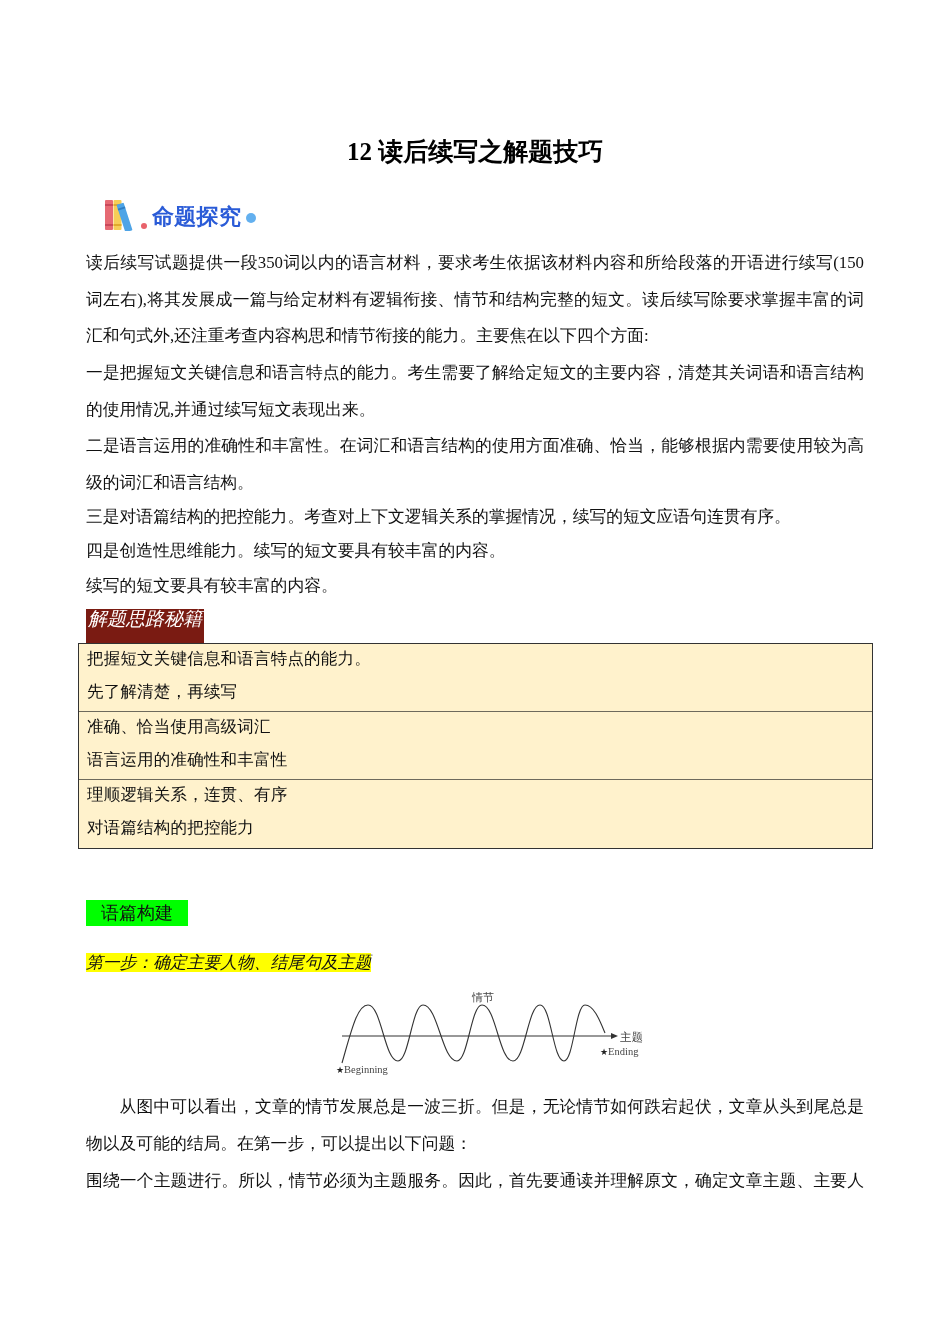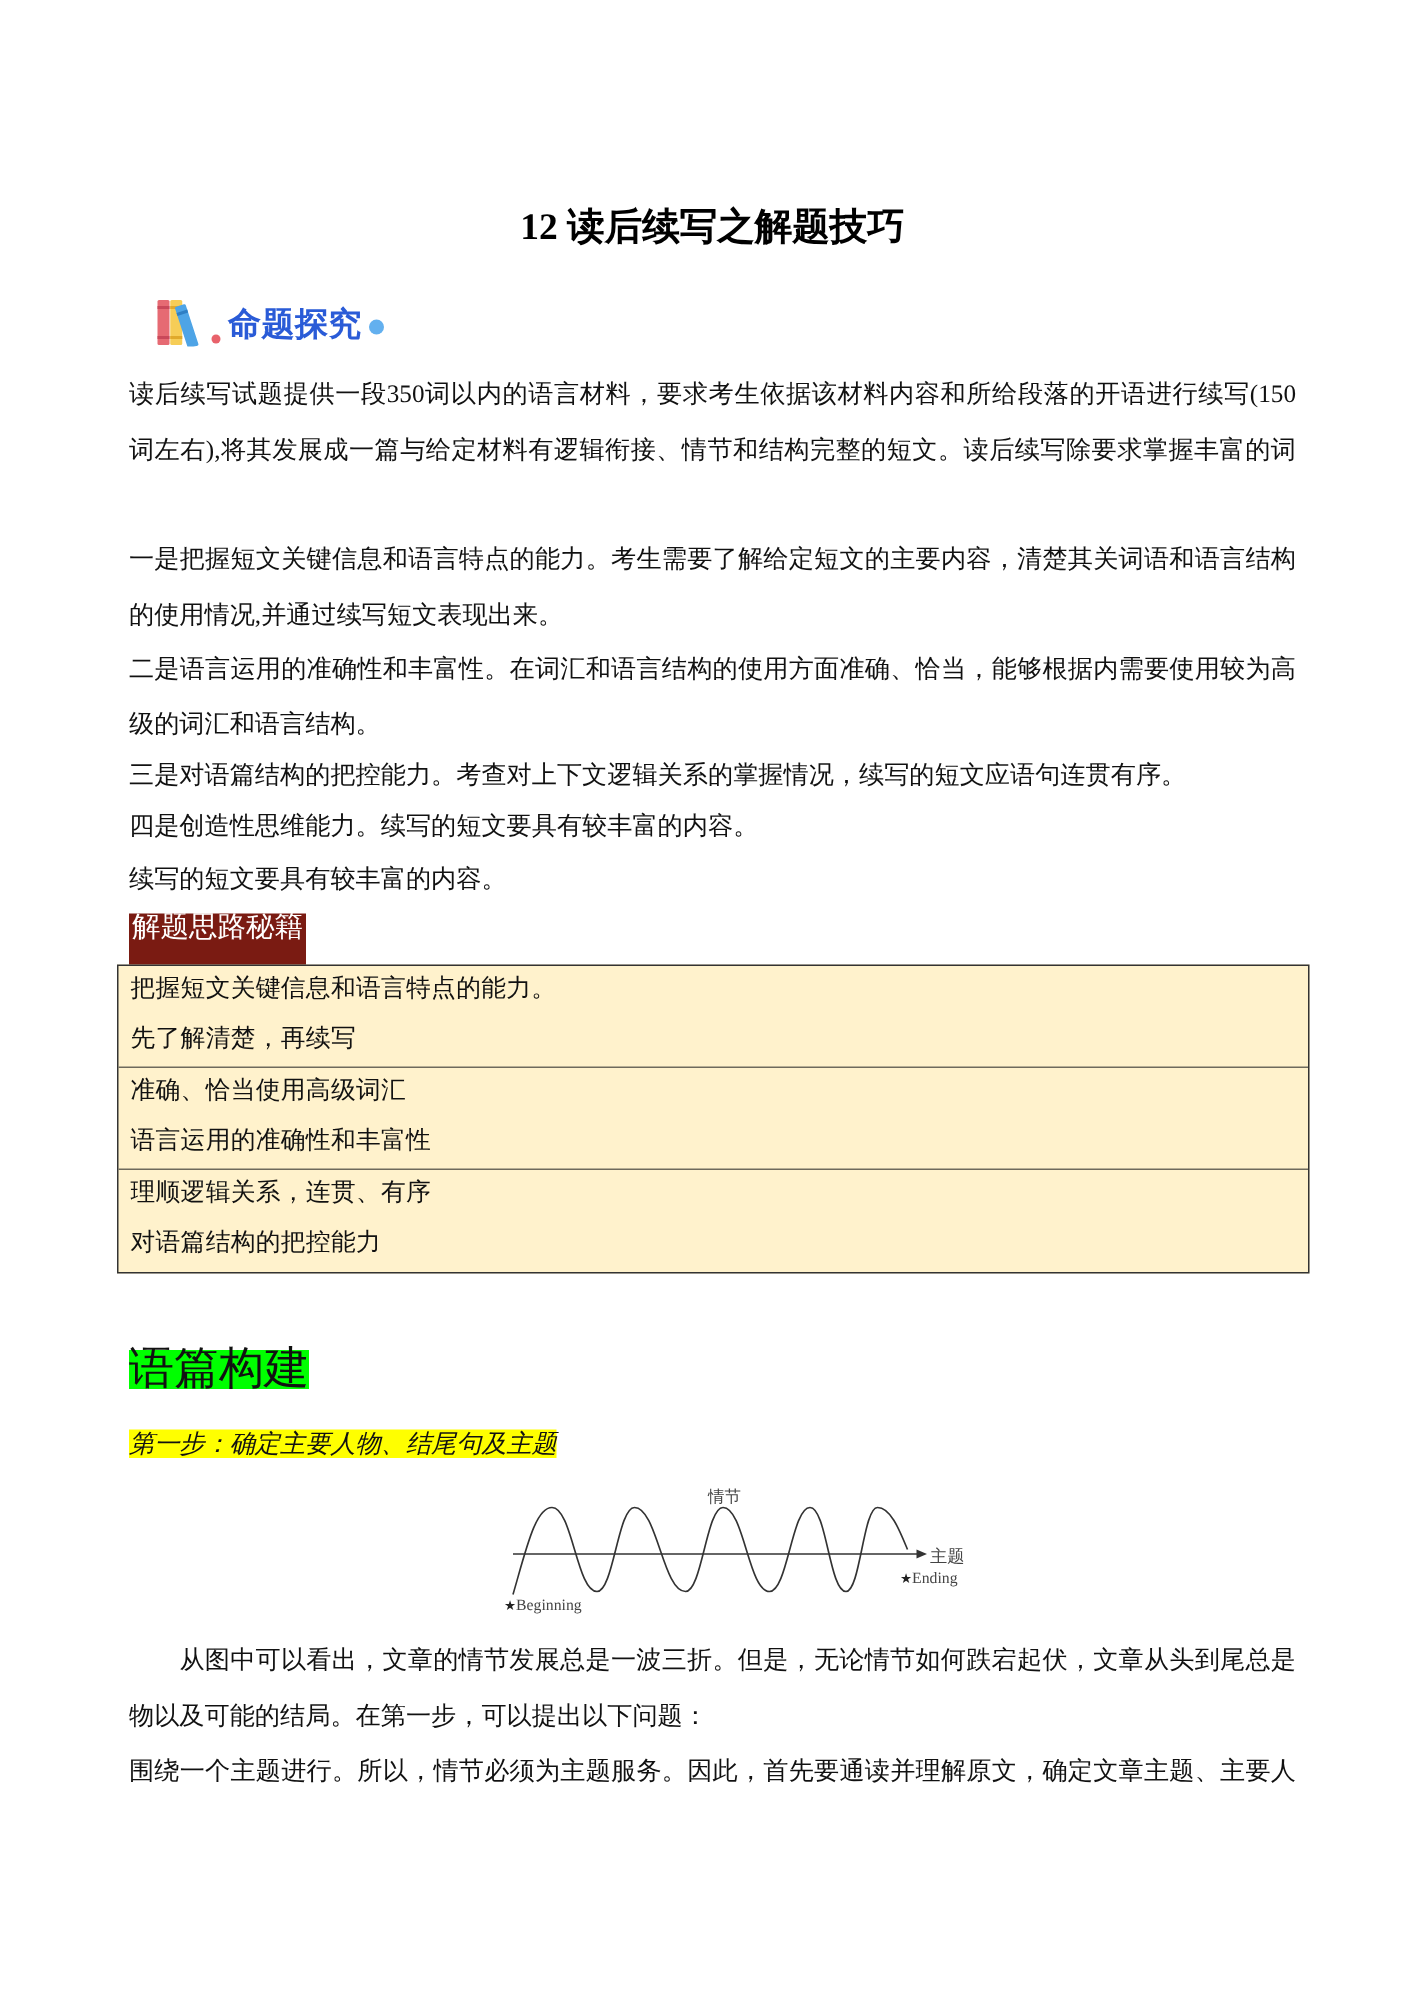--- a/index.html
+++ b/index.html
@@ -12,29 +12,29 @@
   .badge-dot-red { left: 141px; top: 223px; width: 6px; height: 6px; border-radius: 50%; background: #e8626b; }
   .badge-text { left: 152px; top: 203px; font-family: "DejaVu Sans", "Liberation Sans", sans-serif;
                 font-size: 22px; font-weight: bold; line-height: 27px; color: #2a5bd7; letter-spacing: 0.3px; }
   .badge-dot-blue { left: 246px; top: 213px; width: 10px; height: 10px; border-radius: 50%; background: #63b0ef; }
 
   .para { left: 86px; width: 778px; font-size: 16.8px; line-height: 36.7px; }
   .para .ln { text-align: justify; text-align-last: justify; white-space: normal; }
   .para .ln.last { text-align-last: left; }
 
   .tips-label { left: 86px; top: 609px; height: 37px; line-height: 20px; padding: 0 2px;
-                background: #7a1b12; color: #ffffff; font-size: 19px; }
+                background: #7a1b12; color: #ffffff; font-size: 19px; font-style: italic; }
 
   .tips-table { left: 78px; top: 643px; width: 793px; border: 1px solid #333333; background: #fff2cc; }
   .tips-row { border-bottom: 1px solid #6e6a5c; height: 68px; box-sizing: border-box; padding-left: 8px; }
   .tips-row.r3 { border-bottom: none; height: 68px; }
   .tips-row .cell-line { font-size: 16.5px; line-height: 33px; position: relative; top: -2px; letter-spacing: 0.2px; }
 
-  .sec-heading { left: 86px; top: 900px; height: 26px; line-height: 26px; font-size: 30px;
-                 background: #00ff00; color: #111; padding: 0 0; }
+  .sec-heading { left: 86px; top: 900px; height: 26px; line-height: 26px; font-size: 18px;
+                 background: #00ff00; color: #111; padding: 0 15px; }
   .step-label { left: 86px; top: 953px; height: 19px; line-height: 19px; font-size: 16.8px;
                 background: #ffff00; color: #111; font-style: italic; }
 
   .diagram { left: 330px; top: 985px; width: 330px; height: 95px; }
   .diagram text { font-family: "Liberation Serif", "DejaVu Serif", serif; fill: #444; }
 
   .para-final { left: 86px; width: 778px; top: 1088px; font-size: 16.8px; line-height: 37px; }
   .para-final .ln { text-align: justify; text-align-last: justify; }
   .para-final .ln.first { padding-left: 33.6px; }
   .para-final .ln.last { text-align-last: left; }
@@ -56,20 +56,21 @@
     <rect x="22" y="8" width="7.5" height="2" fill="#2f7fc4"></rect>
   </g>
 </svg>
 <div class="abs badge-dot-red"></div>
 <div class="abs badge-text">命题探究</div>
 <div class="abs badge-dot-blue"></div>
 
 <div class="abs para" style="top:245px">
   <div class="ln">读后续写试题提供一段350词以内的语言材料，要求考生依据该材料内容和所给段落的开语进行续写(150</div>
   <div class="ln">词左右),将其发展成一篇与给定材料有逻辑衔接、情节和结构完整的短文。读后续写除要求掌握丰富的词</div>
+  <div class="ln last">汇和句式外,还注重考查内容构思和情节衔接的能力。主要焦在以下四个方面:</div>
 </div>
 <div class="abs para" style="top:355px">
   <div class="ln">一是把握短文关键信息和语言特点的能力。考生需要了解给定短文的主要内容，清楚其关词语和语言结构</div>
   <div class="ln last">的使用情况,并通过续写短文表现出来。</div>
 </div>
 <div class="abs para" style="top:428px">
   <div class="ln">二是语言运用的准确性和丰富性。在词汇和语言结构的使用方面准确、恰当，能够根据内需要使用较为高</div>
   <div class="ln last">级的词汇和语言结构。</div>
 </div>
 <div class="abs para" style="top:499px">

